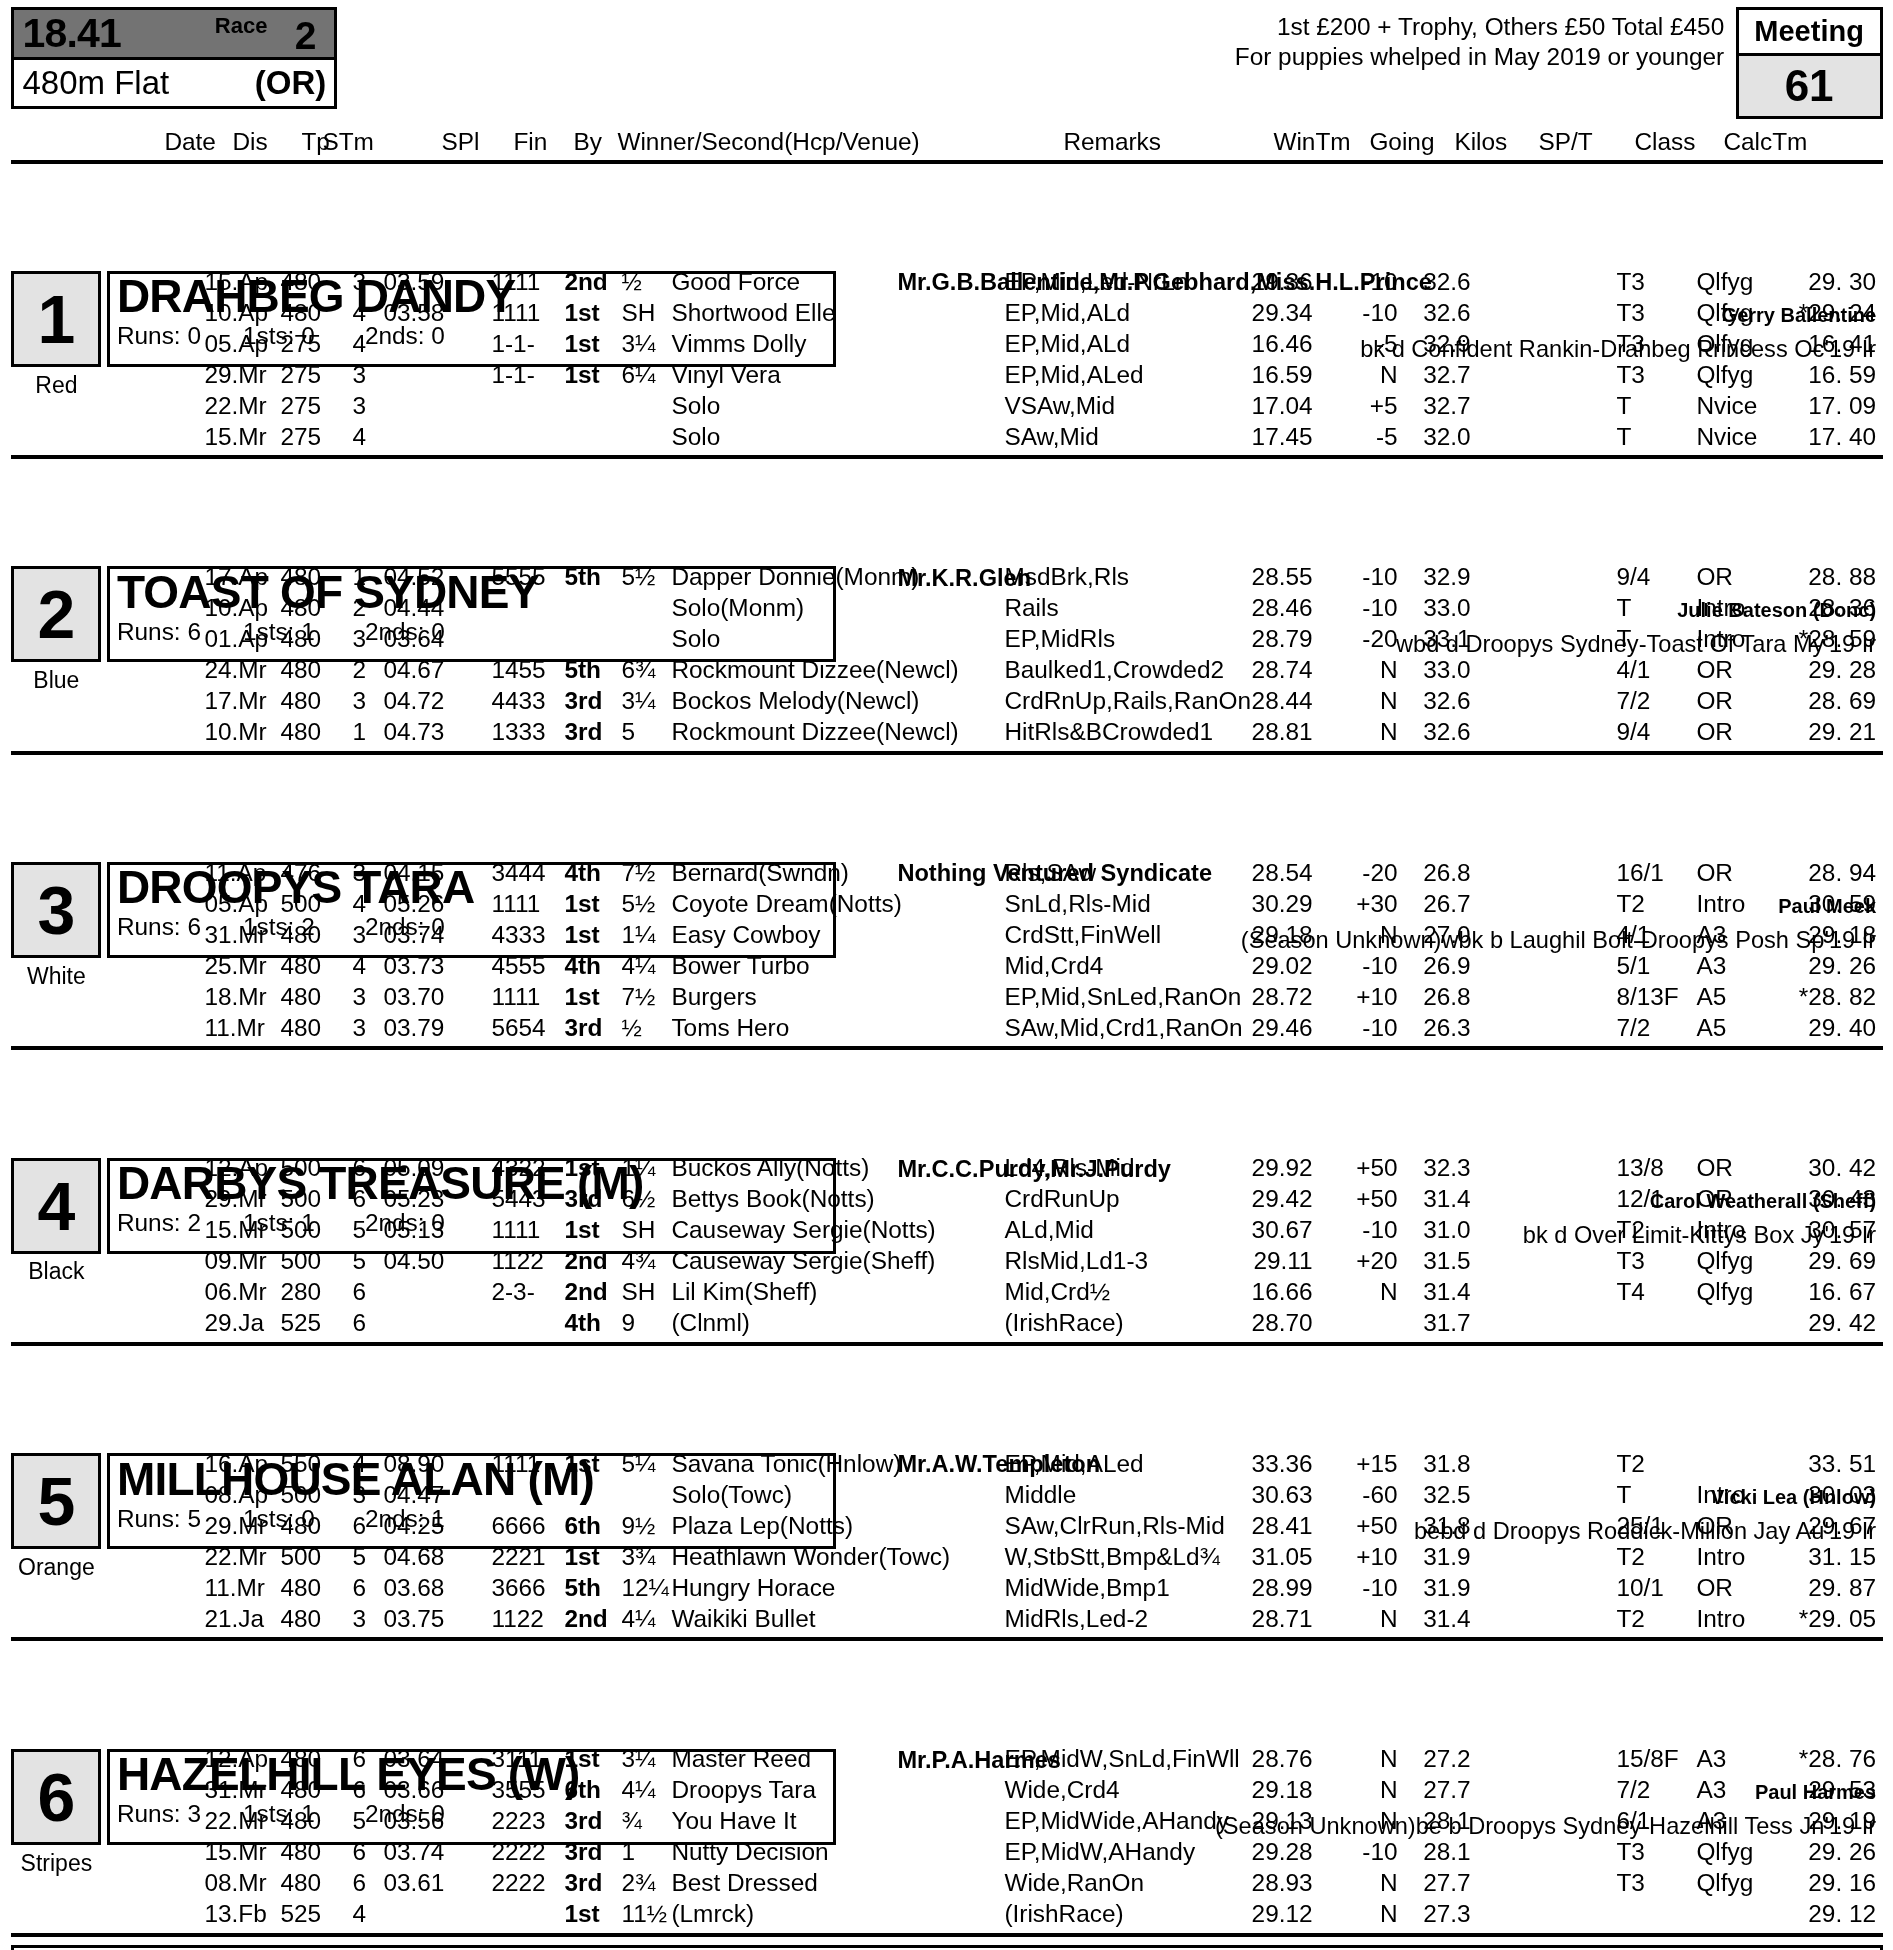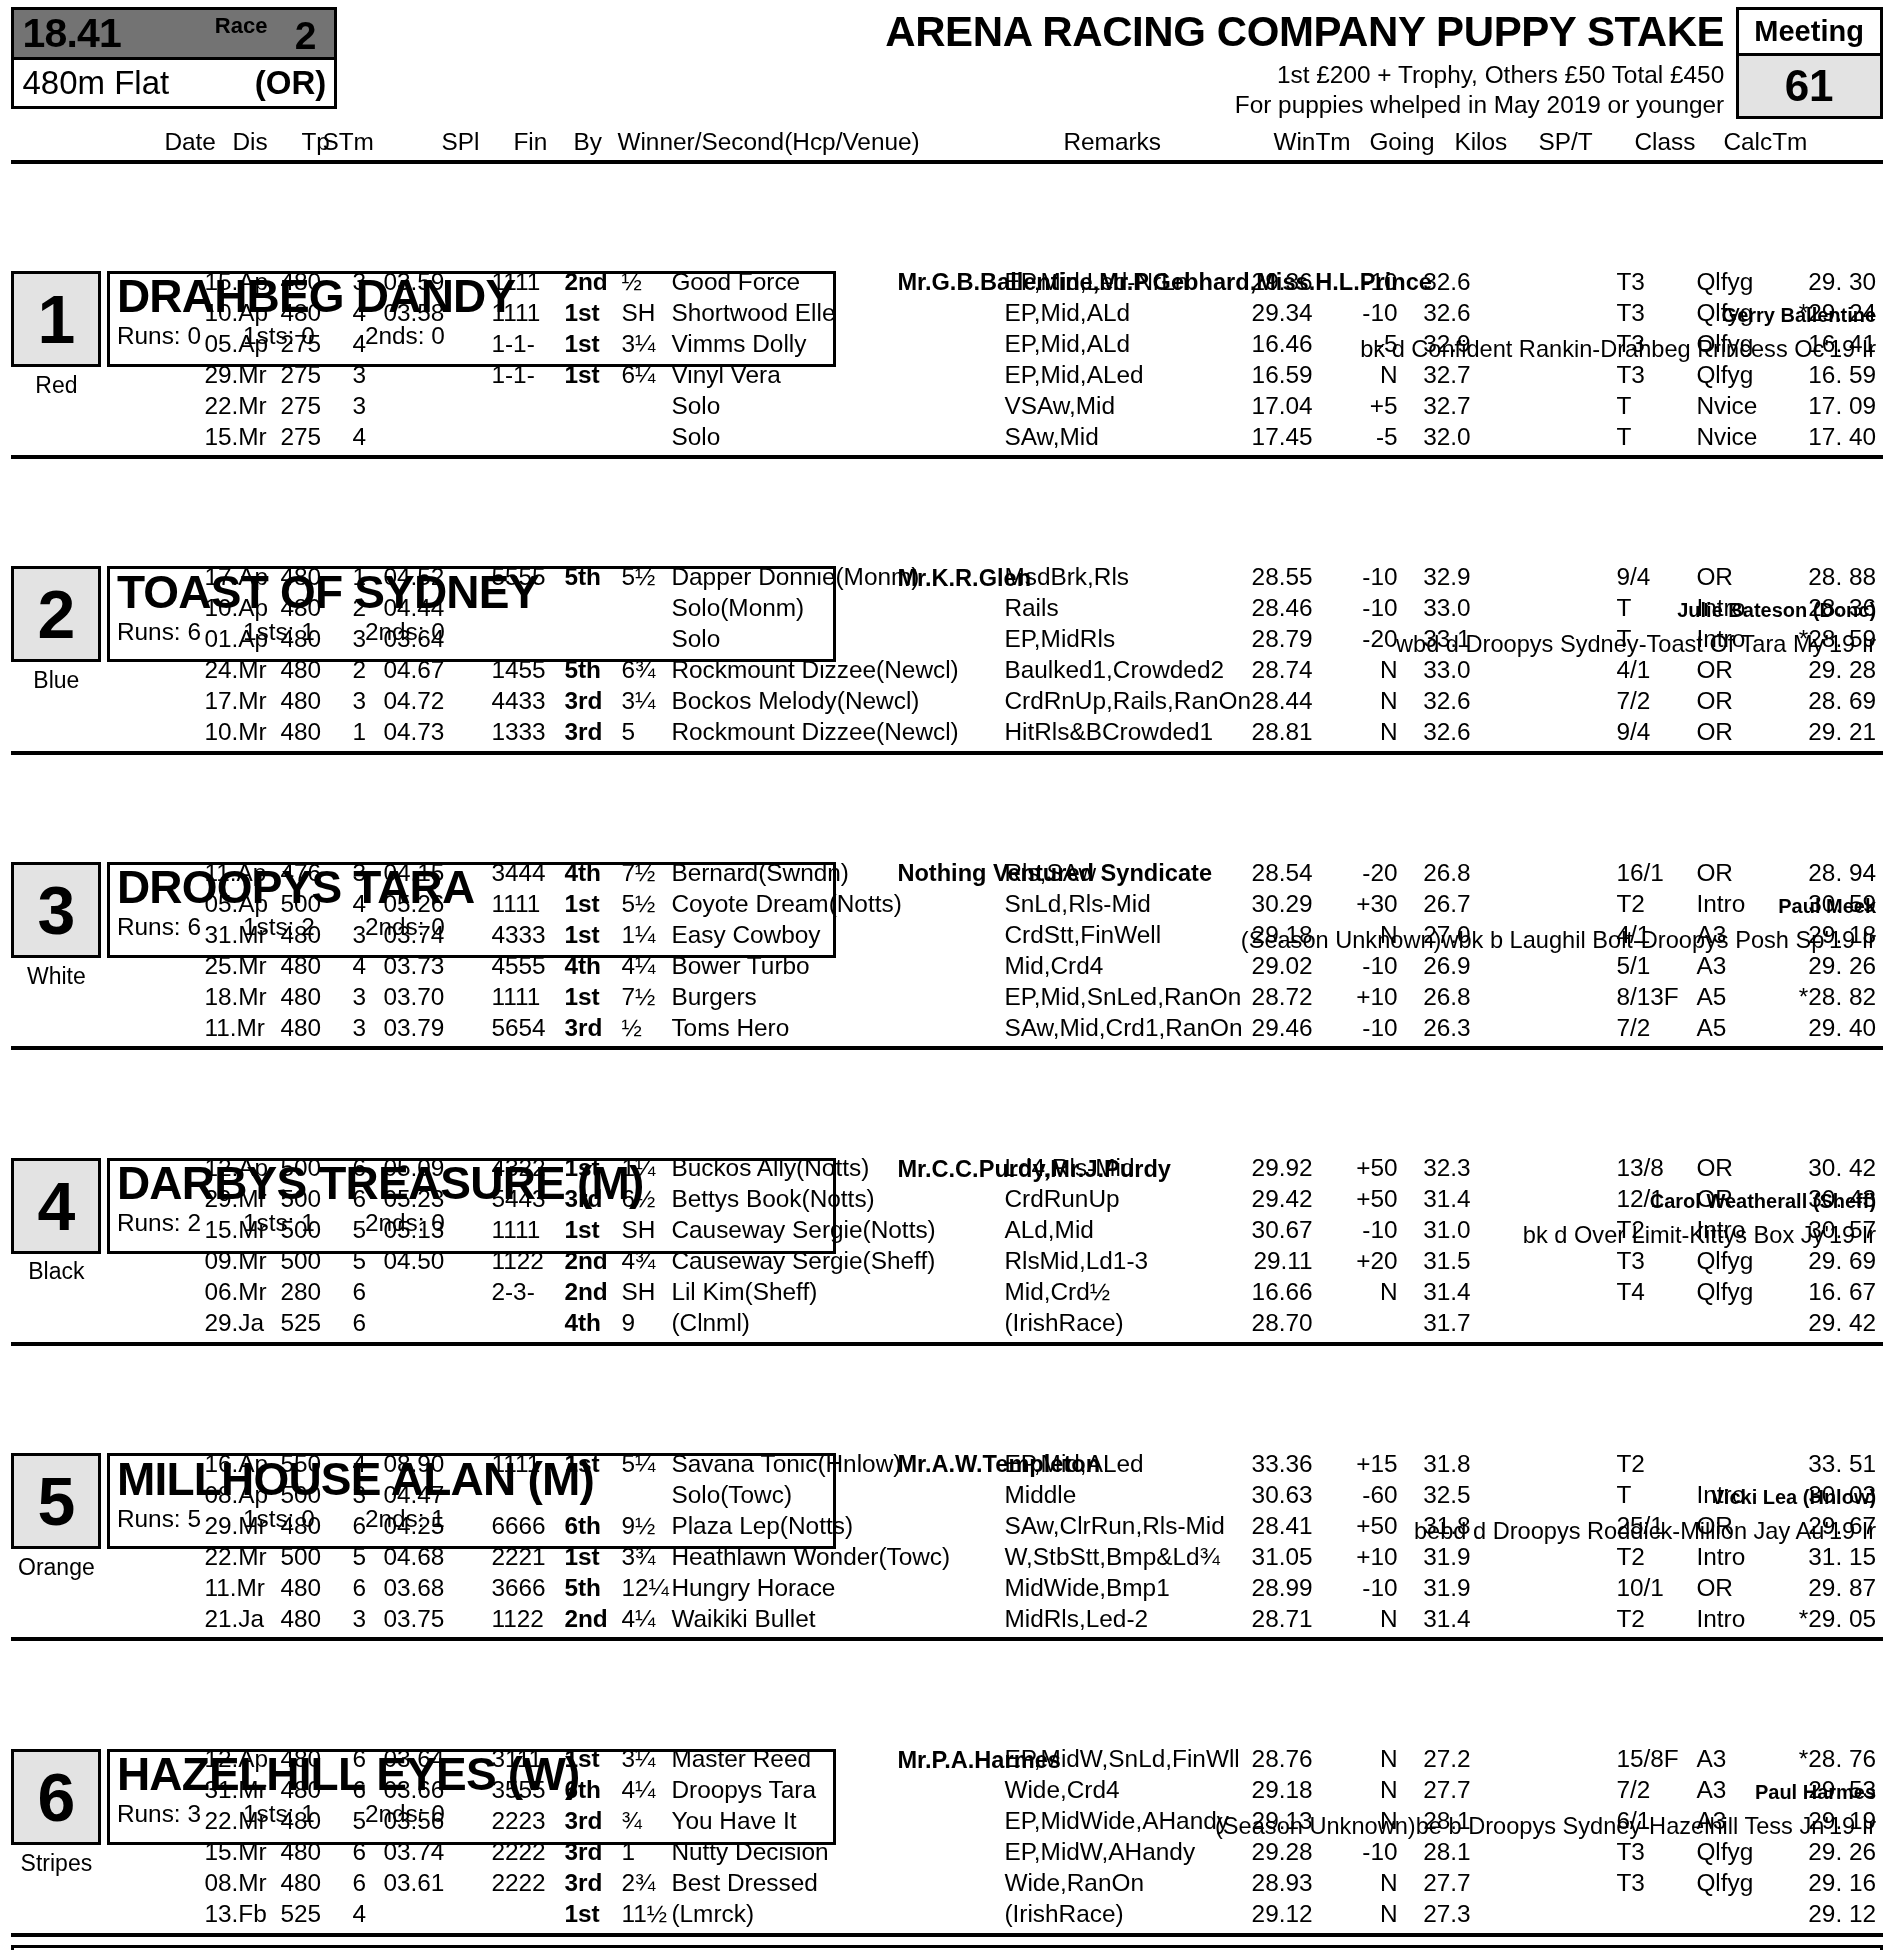--- a/index.html
+++ b/index.html
@@ -223,21 +223,20 @@
       <span class="racelabel">Race</span>
       <span class="racenum">2</span>
     </div>
     <div class="r2">
       <span>480m Flat</span>
       <span class="or">(OR)</span>
     </div>
   </div>
 
   <div class="titleblock">
-    <div class="maintitle">ARENA RACING COMPANY PUPPY STAKE</div>
     <div class="subtitle">1st £200 + Trophy, Others £50 Total £450</div>
     <div class="subtitle2">For puppies whelped in May 2019 or younger</div>
   </div>
 
   <div class="meetingbox">
     <div class="m1">Meeting</div>
     <div class="m2">61</div>
   </div>
 </div>
 

